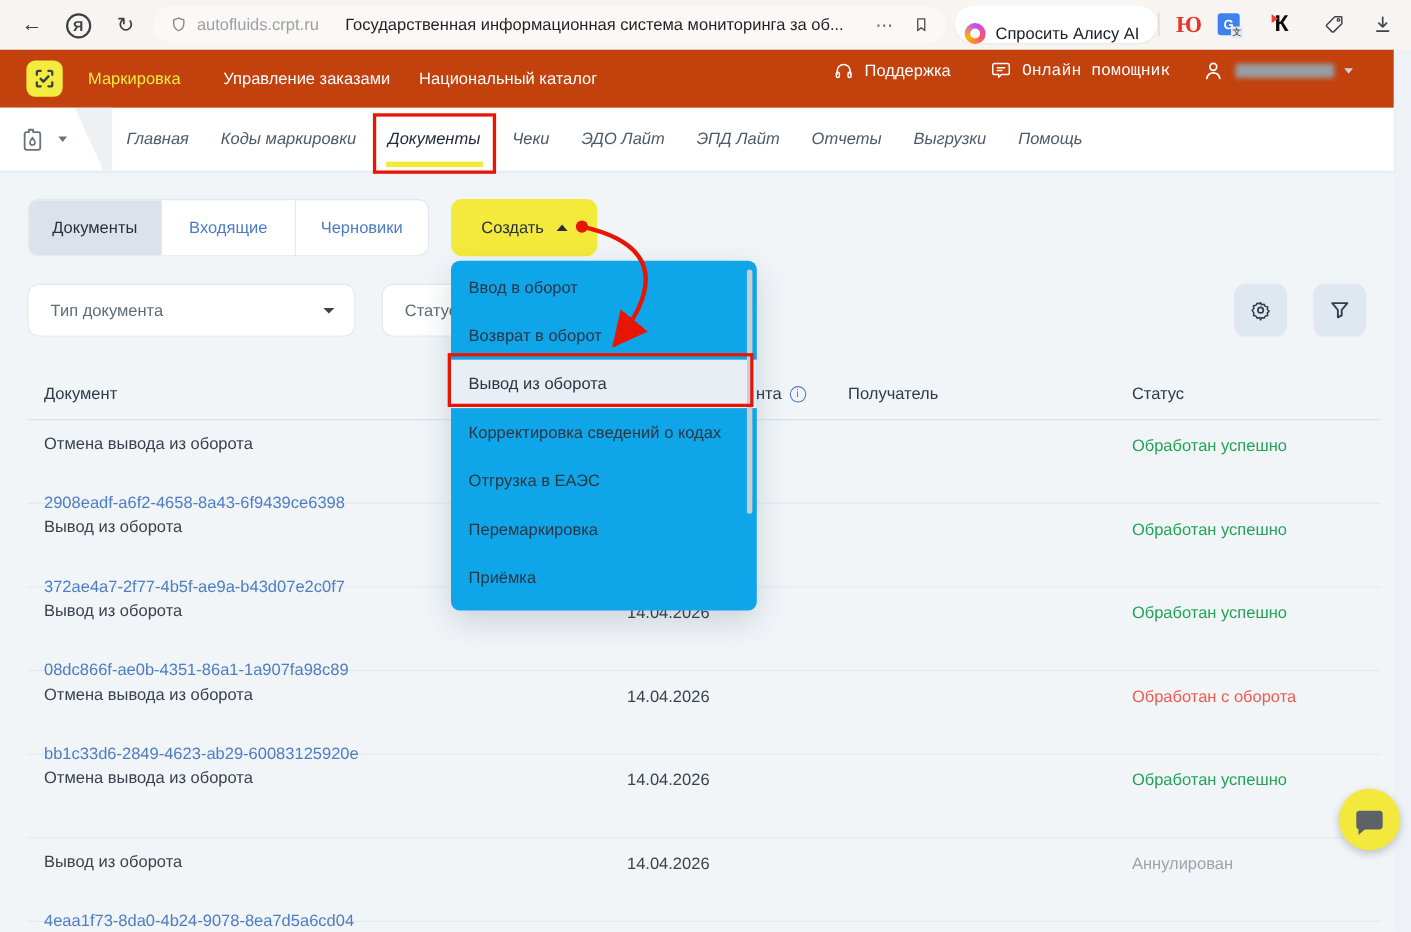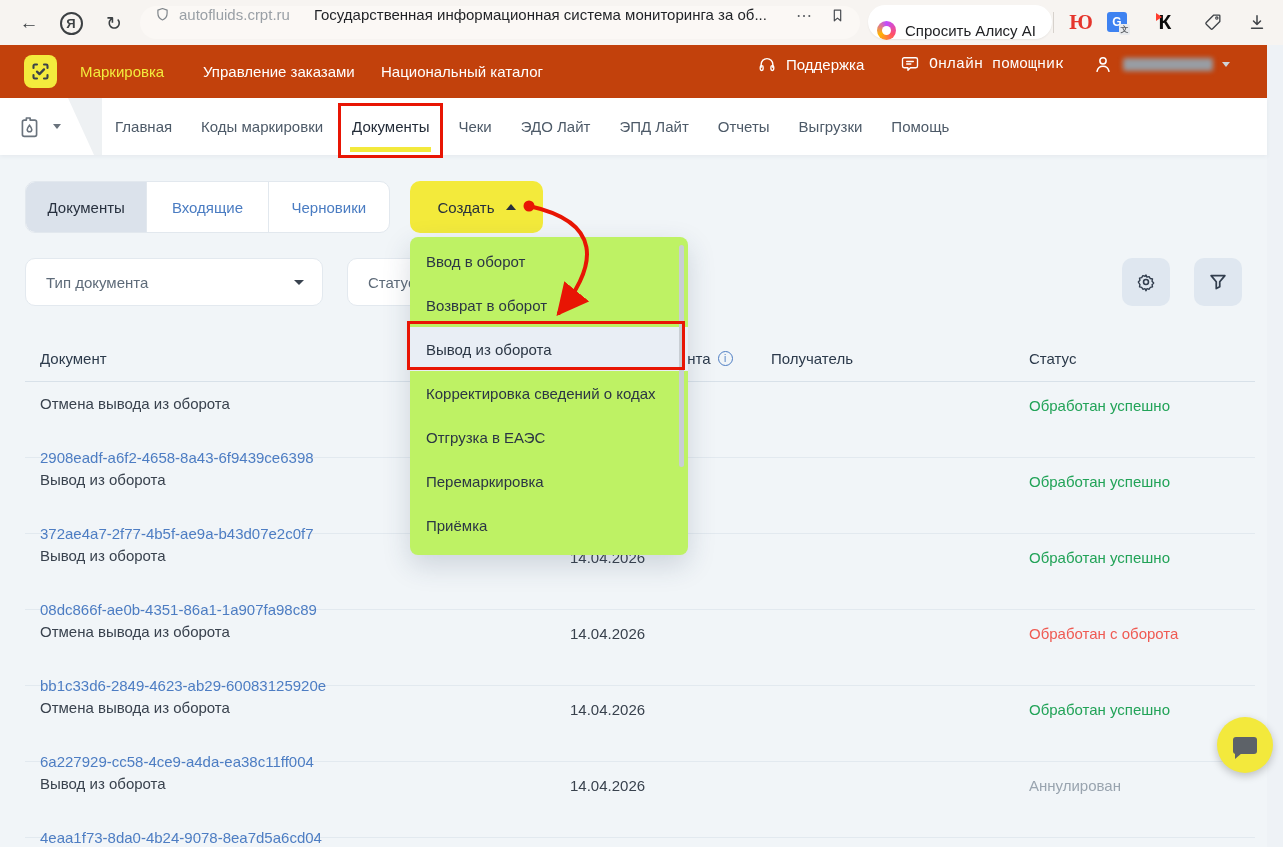--- a/index.html
+++ b/index.html
@@ -6,21 +6,21 @@
   html,body { width:1283px; height:847px; }
   body {
     position:relative; overflow:hidden;
     font-family:"Liberation Sans", sans-serif;
     background:#f1f5f8; color:#39424e;
   }
   
   .browser-bar { position:absolute; left:0; top:0; width:1283px; height:45px; background:#f7f4f1; z-index:60; }
   .b-btn { position:absolute; top:8px; width:30px; height:30px; display:flex; align-items:center; justify-content:center; color:#3c4043; font-size:19px; cursor:pointer; }
   .ya-circle { width:23px; height:23px; border:2px solid #3c4043; border-radius:50%; display:flex; align-items:center; justify-content:center; font-size:13px; font-weight:bold; }
-  .omnibox { position:absolute; left:140px; top:6px; width:720px; height:33px; background:#fbf8f5; border-radius:17px; display:flex; align-items:flex-start; padding:0 14px; }
+  .omnibox { position:absolute; left:140px; top:6px; width:720px; height:33px; background:#fbf8f5; border-radius:17px; display:flex; align-items:center; padding:0 14px; }
   .omni-domain { color:#9aa0a6; font-size:15px; margin-left:8px; white-space:nowrap; }
   .omni-title { color:#1f2125; font-size:15px; margin-left:24px; white-space:nowrap; overflow:hidden; }
   .omni-right { margin-left:auto; display:flex; align-items:center; gap:16px; }
   .dots { color:#5f6368; font-size:16px; letter-spacing:1px; }
   .alice-pill { position:absolute; left:868px; top:5px; height:34px; padding:16px 16px 0 9px; background:#ffffff; border-radius:17px; display:flex; align-items:center; gap:9px; box-shadow:0 1px 2px rgba(0,0,0,.06); font-size:15px; color:#202124; }
   .alice-ring { width:19px; height:19px; border-radius:50%; background:conic-gradient(#c14bff,#ff4e6b,#ffb400,#c14bff); display:flex; align-items:center; justify-content:center; }
   .alice-ring span { width:9px; height:9px; border-radius:50%; background:#fff; }
   .bar-divider { position:absolute; left:1053px; top:12px; width:1px; height:21px; background:#d7d2cd; }
   .ext-icon { position:absolute; top:9px; height:26px; display:flex; align-items:center; justify-content:center; cursor:pointer; }
   .yu { font-family:"Liberation Serif", serif; font-weight:bold; font-size:21px; color:#e5352c; }
@@ -34,21 +34,21 @@
   .hnav { position:absolute; top:0; height:53px; display:flex; align-items:center; font-size:15px; font-weight:500; color:#ffffff; cursor:pointer; white-space:nowrap; }
   .hnav.brand { color:#f3eb3d; }
   .h-right { position:absolute; top:0; height:38px; display:flex; align-items:center; gap:9px; color:#fff; font-size:15px; cursor:pointer; }
   .name-blur { width:90px; height:13px; background:#989da3; border-radius:2px; filter:blur(2.5px); }
   .caret-dn-w { border-left:4px solid transparent; border-right:4px solid transparent; border-top:5px solid #cfd3d7; }
   
   .subnav { position:absolute; left:0; top:98px; width:1267px; height:57px; background:#ffffff; z-index:10; box-shadow:0 2px 4px rgba(60,80,100,.06); }
   .product-zone { position:absolute; left:0; top:0; width:102px; height:57px; background:#eef1f3; }
   .product-tab { position:absolute; left:0; top:0; width:94px; height:57px; background:#ffffff; clip-path:polygon(0 0, 68px 0, 94px 57px, 0 57px); display:flex; align-items:center; gap:11px; padding-left:17px; cursor:pointer; }
   .caret-dn-g { border-left:4px solid transparent; border-right:4px solid transparent; border-top:5px solid #6a737d; }
-  .subnav-items { position:absolute; left:115px; top:0; height:57px; display:flex; gap:29px; }
+  .subnav-items { position:absolute; left:115px; top:0; height:57px; display:flex; gap:29px;font-style:italic; }
   .subnav-item { position:relative; height:100%; display:flex; align-items:center; font-size:15px; color:#4d5a68; cursor:pointer; white-space:nowrap; }
   .subnav-item.active { color:#232c38; font-weight:500; }
   .subnav-item.active::after { content:""; position:absolute; left:-2px; right:-2px; bottom:3px; height:5px; background:#f3e93c; }
   .box1 { position:absolute; left:-14px; right:-14px; top:5px; bottom:-3px; border:3px solid #e81504; z-index:60; pointer-events:none; }
   
   .content { position:absolute; left:0; top:155px; width:1283px; height:692px; }
   .tabs { position:absolute; left:25px; top:26px; width:365px; height:52px; background:#fff; border:1px solid #e2e8ee; border-radius:10px; display:flex; overflow:hidden; }
   .tab { flex:1; display:flex; align-items:center; justify-content:center; font-size:15px; color:#4a7cc2; border-right:1px solid #e2e8ee; cursor:pointer; }
   .tab:last-child { border-right:none; }
   .tab.active { background:#dbe2eb; color:#28313f; }
@@ -65,21 +65,21 @@
   .t-row { height:76px; display:grid; grid-template-columns:530px 201px 258px 1fr; padding-left:15px; border-bottom:1px solid #e2e9ef; cursor:pointer; }
   .doc-cell { padding-top:12px; display:flex; flex-direction:column; gap:3px; }
   .doc-type { font-size:15px; color:#39424e; line-height:19px; }
   .doc-id { font-size:15px; color:#4d7dc3; line-height:19px; cursor:pointer;margin-top:32px; }
   .date-cell, .status-cell, .recip-cell { padding-top:14px; font-size:15px; line-height:19px; }
   .date-cell { color:#39424e; }
   .st-success { color:#22a358; }
   .st-error { color:#ef5a52; }
   .st-cancelled { color:#99a4af; }
   
-  .create-menu { position:absolute; left:410px; top:82px; width:278px; height:318px; background:#bef264; border-radius:8px; box-shadow:0 10px 28px rgba(40,60,90,.18); z-index:20; padding-top:2px; }
+  .create-menu { position:absolute; left:410px; top:82px; width:278px; height:318px; background:#0ea5e9; border-radius:8px; box-shadow:0 10px 28px rgba(40,60,90,.18); z-index:20; padding-top:2px; }
   .menu-item { height:44px; display:flex; align-items:center; padding-left:16px; font-size:15px; color:#2b3644; cursor:pointer; white-space:nowrap; }
   .menu-item.highlight { background:#e9eef5; }
   .menu-scroll { position:absolute; right:4px; top:8px; width:5px; height:222px; background:#c9ced4; border-radius:3px; }
   .box2 { position:absolute; left:407px; top:166px; width:278px; height:49px; border:3px solid #e81504; z-index:30; pointer-events:none; }
   
   .arrow-svg { position:absolute; left:0; top:0; z-index:35; pointer-events:none; }
   .fab { position:absolute; left:1217px; top:562px; width:56px; height:56px; border-radius:50%; background:#f3e93c; box-shadow:0 3px 8px rgba(0,0,0,.22); z-index:45; display:flex; align-items:center; justify-content:center; cursor:pointer; }
   .fab-bubble { position:relative; width:24px; height:17px; background:#5d6268; border-radius:3px; }
   .fab-bubble::after { content:""; position:absolute; left:2px; bottom:-5px; border-top:6px solid #5d6268; border-right:7px solid transparent; }
   .scroll-strip { position:absolute; right:0; top:45px; width:16px; height:802px; background:#eef2f6; z-index:5; }
@@ -289,21 +289,20 @@
         <span class="doc-id">bb1c33d6-2849-4623-ab29-60083125920e</span>
       </div>
       <div class="date-cell">14.04.2026</div>
       <div class="recip-cell"></div>
       <div class="status-cell st-error">Обработан с оборота</div>
     </div>
 
     <div class="t-row">
       <div class="doc-cell">
         <span class="doc-type">Отмена вывода из оборота</span>
-        <span class="doc-id">6a227929-cc58-4ce9-a4da-ea38c11ff004</span>
       </div>
       <div class="date-cell">14.04.2026</div>
       <div class="recip-cell"></div>
       <div class="status-cell st-success">Обработан успешно</div>
     </div>
 
     <div class="t-row">
       <div class="doc-cell">
         <span class="doc-type">Вывод из оборота</span>
         <span class="doc-id">4eaa1f73-8da0-4b24-9078-8ea7d5a6cd04</span>

